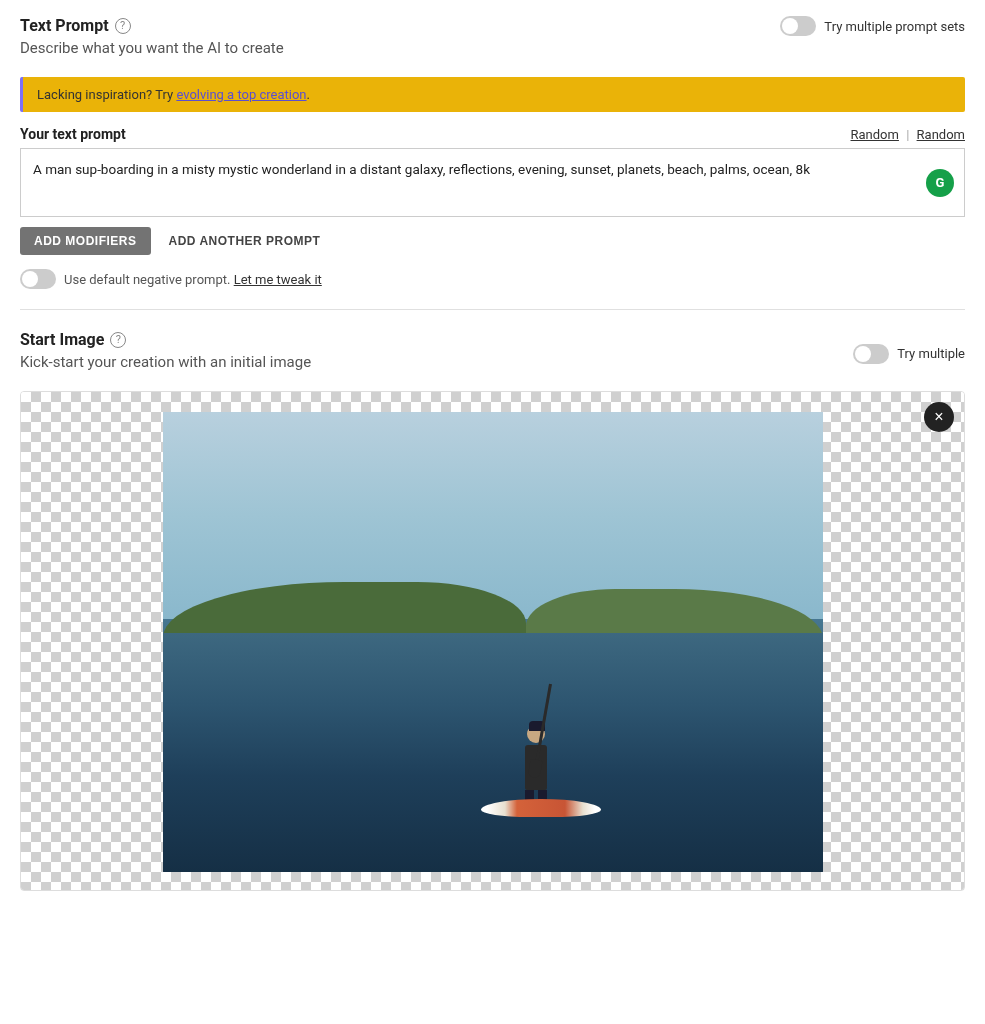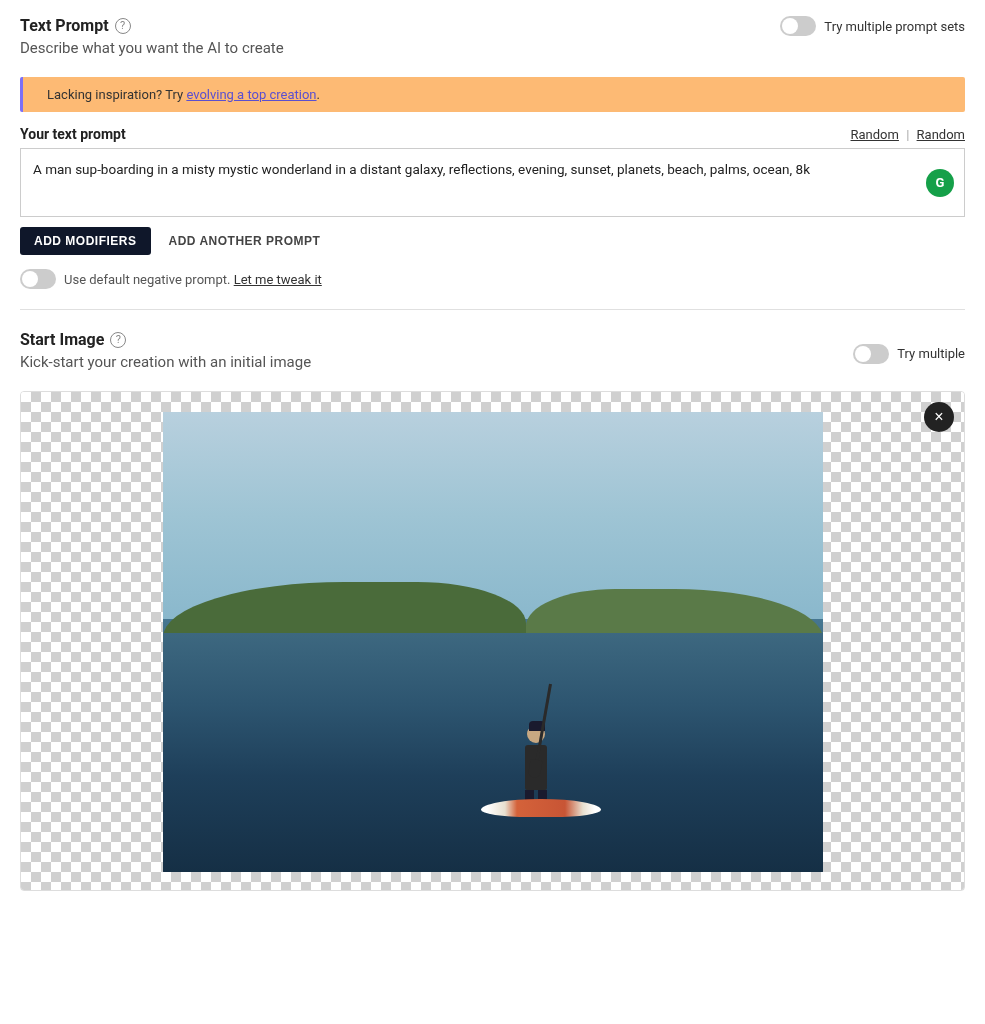--- a/index.html
+++ b/index.html
@@ -80,23 +80,23 @@
 
     .header-row {
       display: flex;
       align-items: flex-start;
       justify-content: space-between;
       margin-bottom: 10px;
     }
 
     
     .inspiration-banner {
-      background: #fdba74;
+      background: #eab308;
       border-left: 3px solid #7c6ff7;
-      padding: 10px 24px;
+      padding: 10px 14px;
       border-radius: 2px;
       font-size: 13px;
       color: #333;
       margin-bottom: 14px;
     }
     .inspiration-banner a {
       color: #5b4fcf;
       text-decoration: underline;
     }
 
@@ -164,21 +164,21 @@
     }
 
     
     .buttons-row {
       display: flex;
       align-items: center;
       gap: 12px;
       margin-bottom: 14px;
     }
     .btn-add-modifiers {
-      background: #0f172a;
+      background: #737373;
       color: #fff;
       border: none;
       padding: 7px 14px;
       font-size: 12px;
       font-weight: 700;
       letter-spacing: 0.5px;
       border-radius: 3px;
       cursor: pointer;
       text-transform: uppercase;
     }

